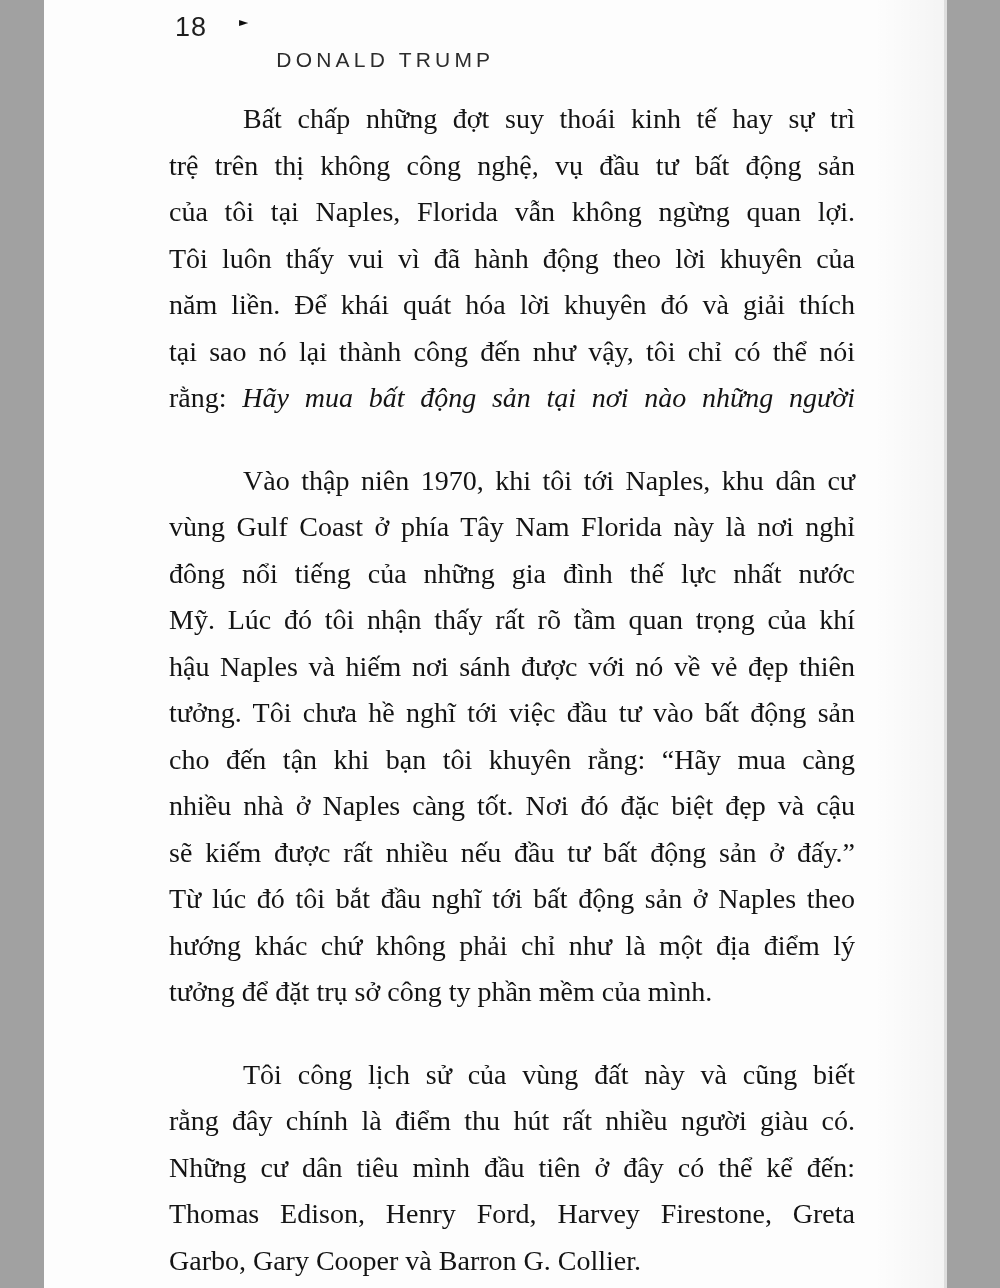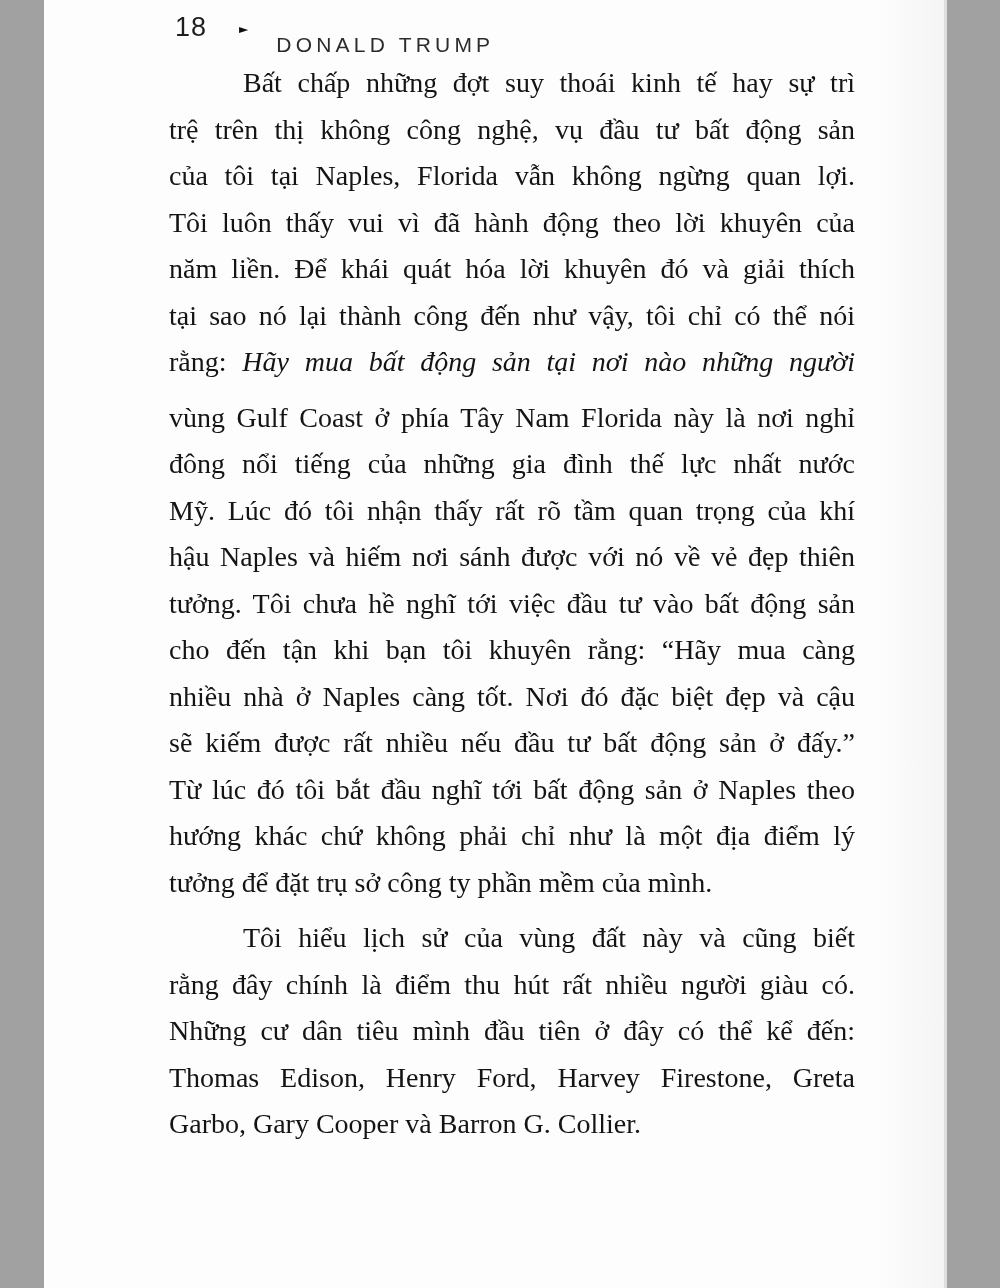--- a/index.html
+++ b/index.html
@@ -30,21 +30,21 @@
   .paper-shade {
     position: absolute; top: 0; left: 874px;
     width: 70px; height: 1288px;
     background: linear-gradient(to right, rgba(0,0,0,0), rgba(0,0,0,0.035));
   }
 
   
   .page-header {
     position: absolute; left: 175px; top: 12px;
     height: 30px;
-    display: flex; align-items: center;
+    display: flex; align-items: flex-start;
     font-family: "Liberation Sans", "DejaVu Sans", sans-serif;
     color: #242424;
   }
   .page-number {
     font-size: 27px;
     line-height: 30px;
     letter-spacing: 1px;
     color: #1e1e1e;
   }
   .header-sep {
@@ -72,21 +72,21 @@
     color: #141414;
   }
   .para { margin-bottom: 9px; }
   .line {
     height: 46.5px;
     line-height: 46.5px;
     text-align: justify;
     text-align-last: justify;
     white-space: normal;
   }
-  .line.indent { text-indent: 74px; }
+  .line.indent { text-indent: 74px; margin-top: 36px; }
   .line.last { text-align-last: left; }
   .line em { font-style: italic; }
 </style>
 </head>
 <body>
 
 <div class="scan-canvas">
 
   <div class="margin-left"></div>
   <div class="paper-shade"></div>
@@ -104,35 +104,36 @@
       <div class="line indent"><span>Bất chấp những đợt suy thoái kinh tế hay sự trì</span></div>
       <div class="line"><span>trệ trên thị không công nghệ, vụ đầu tư bất động sản</span></div>
       <div class="line"><span>của tôi tại Naples, Florida vẫn không ngừng quan lợi.</span></div>
       <div class="line"><span>Tôi luôn thấy vui vì đã hành động theo lời khuyên của</span></div>
       <div class="line"><span>năm liền. Để khái quát hóa lời khuyên đó và giải thích</span></div>
       <div class="line"><span>tại sao nó lại thành công đến như vậy, tôi chỉ có thể nói</span></div>
       <div class="line"><span>rằng: </span><em>Hãy mua bất động sản tại nơi nào những người</em></div>
     </div>
 
     <div class="para">
+      <div class="line indent"><span>Vào thập niên 1970, khi tôi tới Naples, khu dân cư</span></div>
       <div class="line"><span>vùng Gulf Coast ở phía Tây Nam Florida này là nơi nghỉ</span></div>
       <div class="line"><span>đông nổi tiếng của những gia đình thế lực nhất nước</span></div>
       <div class="line"><span>Mỹ. Lúc đó tôi nhận thấy rất rõ tầm quan trọng của khí</span></div>
       <div class="line"><span>hậu Naples và hiếm nơi sánh được với nó về vẻ đẹp thiên</span></div>
       <div class="line"><span>tưởng. Tôi chưa hề nghĩ tới việc đầu tư vào bất động sản</span></div>
       <div class="line"><span>cho đến tận khi bạn tôi khuyên rằng: “Hãy mua càng</span></div>
       <div class="line"><span>nhiều nhà ở Naples càng tốt. Nơi đó đặc biệt đẹp và cậu</span></div>
       <div class="line"><span>sẽ kiếm được rất nhiều nếu đầu tư bất động sản ở đấy.”</span></div>
       <div class="line"><span>Từ lúc đó tôi bắt đầu nghĩ tới bất động sản ở Naples theo</span></div>
       <div class="line"><span>hướng khác chứ không phải chỉ như là một địa điểm lý</span></div>
       <div class="line last"><span>tưởng để đặt trụ sở công ty phần mềm của mình.</span></div>
     </div>
 
     <div class="para">
-      <div class="line indent"><span>Tôi hiểu lịch sử của vùng đất này và cũng biết</span></div>
+      <div class="line indent"><span>Tôi công lịch sử của vùng đất này và cũng biết</span></div>
       <div class="line"><span>rằng đây chính là điểm thu hút rất nhiều người giàu có.</span></div>
       <div class="line"><span>Những cư dân tiêu mình đầu tiên ở đây có thể kể đến:</span></div>
       <div class="line"><span>Thomas Edison, Henry Ford, Harvey Firestone, Greta</span></div>
       <div class="line last"><span>Garbo, Gary Cooper và Barron G. Collier.</span></div>
     </div>
 
   </div>
 </div>
 
 </body></html>

